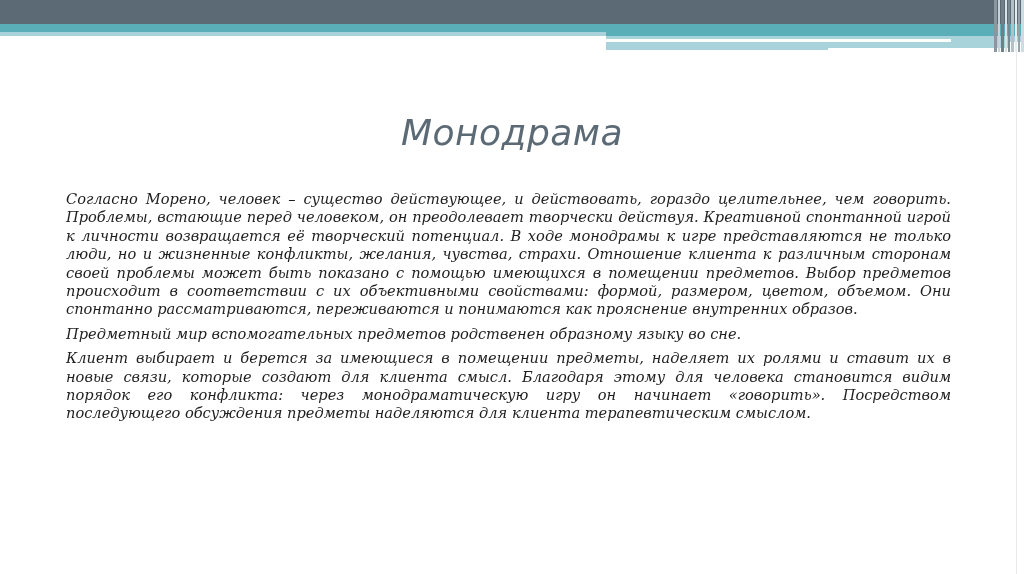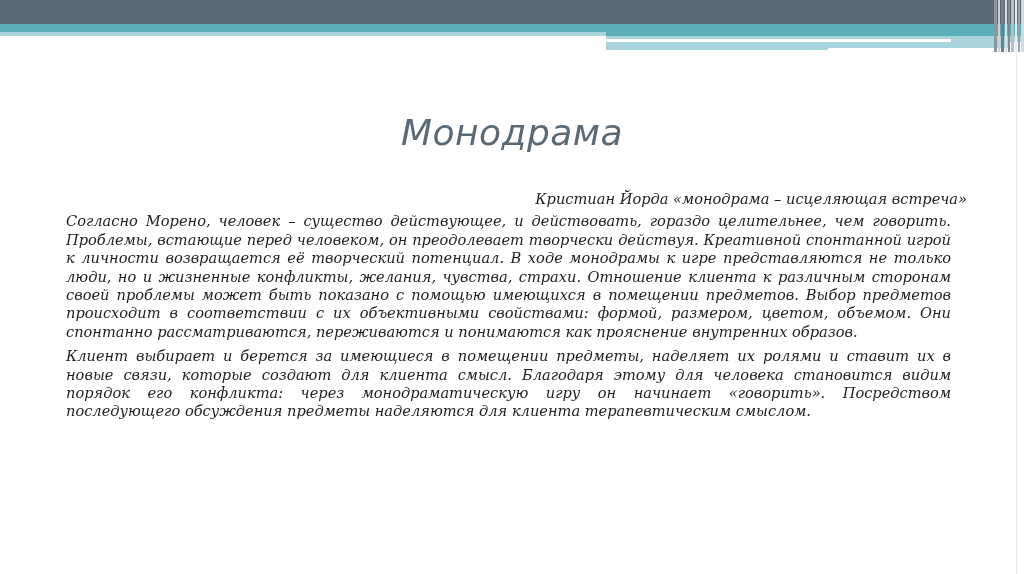--- a/index.html
+++ b/index.html
@@ -56,16 +56,16 @@
     <span style="left:21px;width:2px;background:#e4ecef;"></span>
     <span style="left:24px;width:2px;background:#94a3aa;"></span>
     <span style="left:27px;width:3px;background:#cfdbe0;"></span>
   </div>
   <div class="right-edge-line"></div>
 </div>
 
 <div class="title">Монодрама</div>
 
 <div class="content">
-  <p class="attribution">Кристиан Йорда «монодрама – исцеляющая встреча»</p>
   <p class="para">Согласно Морено, человек – существо действующее, и действовать, гораздо целительнее, чем говорить. Проблемы, встающие перед человеком, он преодолевает творчески действуя. Креативной спонтанной игрой к личности возвращается её творческий потенциал. В ходе монодрамы к игре представляются не только люди, но и жизненные конфликты, желания, чувства, страхи. Отношение клиента к различным сторонам своей проблемы может быть показано с помощью имеющихся в помещении предметов. Выбор предметов происходит в соответствии с их объективными свойствами: формой, размером, цветом, объемом. Они спонтанно рассматриваются, переживаются и понимаются как прояснение внутренних образов.</p>
+  <p class="para">Предметный мир вспомогательных предметов родственен образному языку во сне.</p>
   <p class="para">Клиент выбирает  и берется за имеющиеся в помещении предметы, наделяет их ролями и ставит их в новые связи, которые создают для клиента смысл. Благодаря этому для человека становится видим порядок его конфликта: через монодраматическую игру он начинает «говорить». Посредством последующего обсуждения предметы наделяются для клиента терапевтическим смыслом.</p>
 </div>
 
 </body></html>

